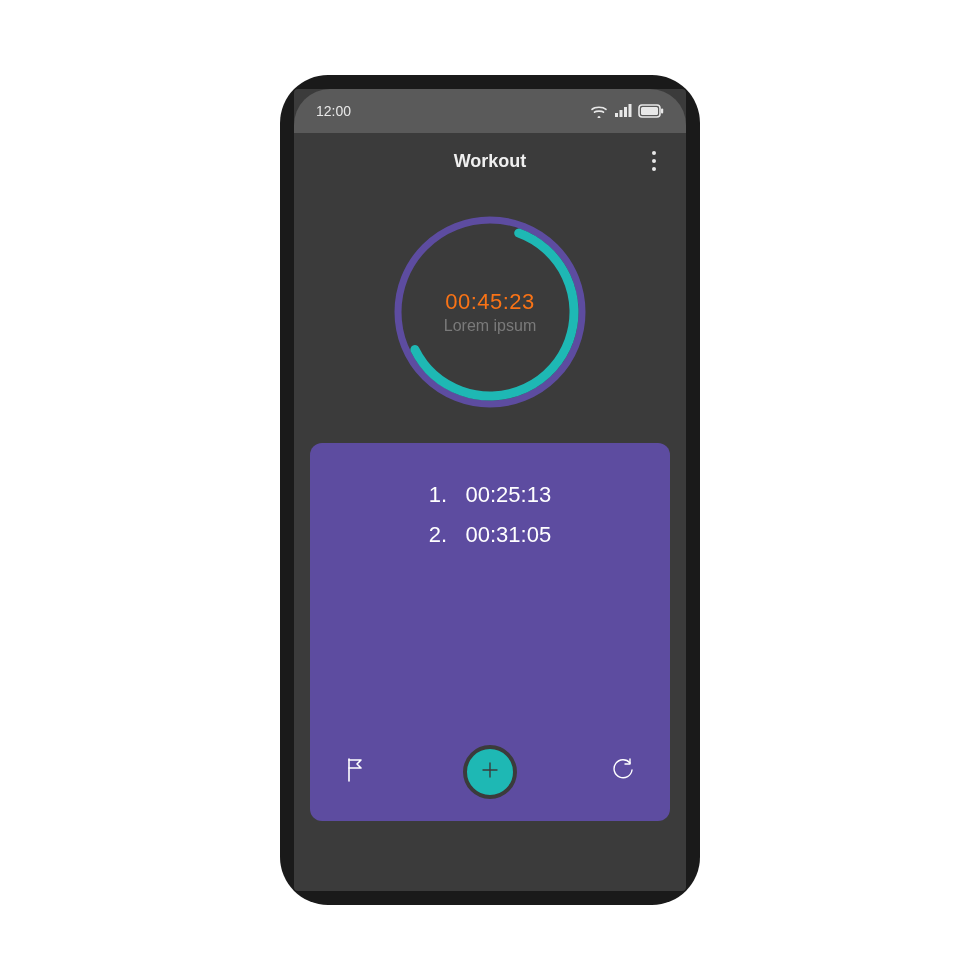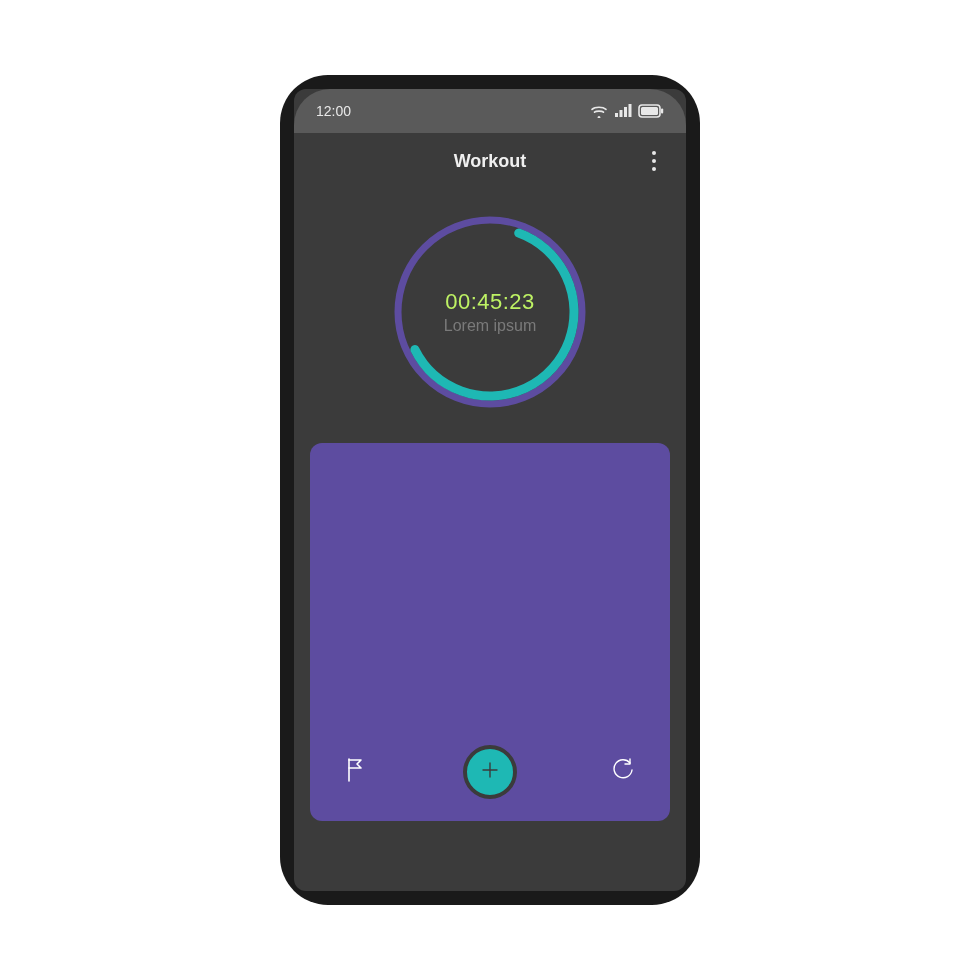--- a/index.html
+++ b/index.html
@@ -17,21 +17,21 @@
     height: 830px;
     background: #1a1a1a;
     border-radius: 48px;
     padding: 14px;
     position: relative;
   }
   .phone-inner {
     width: 100%;
     height: 100%;
     background: #3b3b3b;
-    border-radius: 12px;
+    border-radius: 4px;
     overflow: hidden;
     position: relative;
   }
   .status-bar {
     height: 44px;
     background: #5a5a5a;
     display: flex;
     align-items: center;
     justify-content: space-between;
     padding: 0 22px;
@@ -93,21 +93,21 @@
   .ring-wrap svg { display: block; }
   .ring-center {
     position: absolute;
     inset: 0;
     display: flex;
     flex-direction: column;
     align-items: center;
     justify-content: center;
   }
   .timer-time {
-    color: #bef264;
+    color: #f97316;
     font-size: 22px;
     letter-spacing: 0.5px;
   }
   .timer-sub {
     color: #7a7a7a;
     font-size: 16px;
     margin-top: 2px;
   }
   .laps-panel {
     margin: 0 16px 16px 16px;
@@ -204,20 +204,24 @@
           <circle cx="105" cy="105" r="84" fill="none" stroke="#1eb8b4" stroke-width="9" stroke-dasharray="327 528" stroke-linecap="round" transform="rotate(-70 105 105)"></circle>
         </svg>
         <div class="ring-center">
           <div class="timer-time">00:45:23</div>
           <div class="timer-sub">Lorem ipsum</div>
         </div>
       </div>
     </div>
 
     <div class="laps-panel">
+      <div class="laps-list">
+        <div class="lap-item"><span>1.</span>   <span>00:25:13</span></div>
+        <div class="lap-item"><span>2.</span>   <span>00:31:05</span></div>
+      </div>
 
       <div class="panel-actions">
         <div class="icon-btn">
           <span>
             <svg width="22" height="26" viewBox="0 0 22 26">
               <path d="M3 2 V24" stroke="#ffffff" stroke-width="1.6" fill="none" stroke-linecap="round"></path>
               <path d="M3 3 H15 L11 7 L15 11 H3" stroke="#ffffff" stroke-width="1.6" fill="none" stroke-linejoin="round" stroke-linecap="round"></path>
             </svg>
           </span>
         </div>

